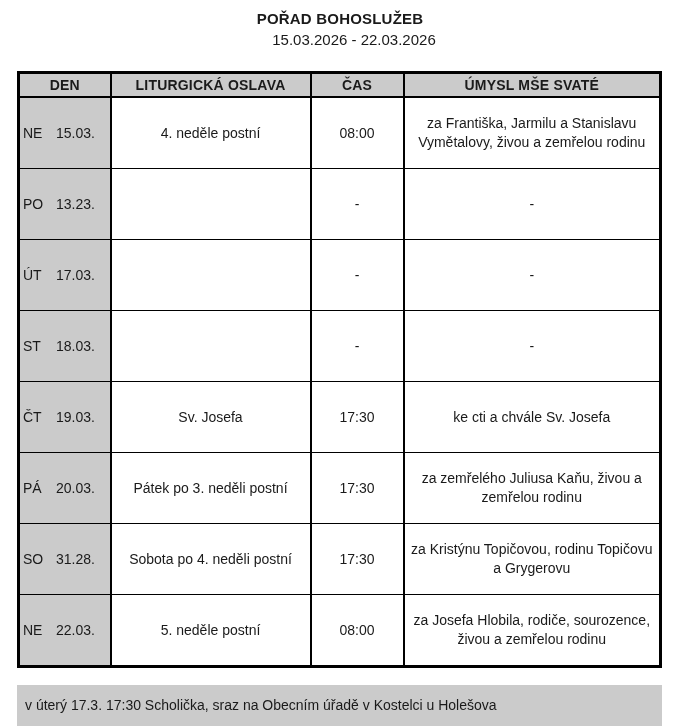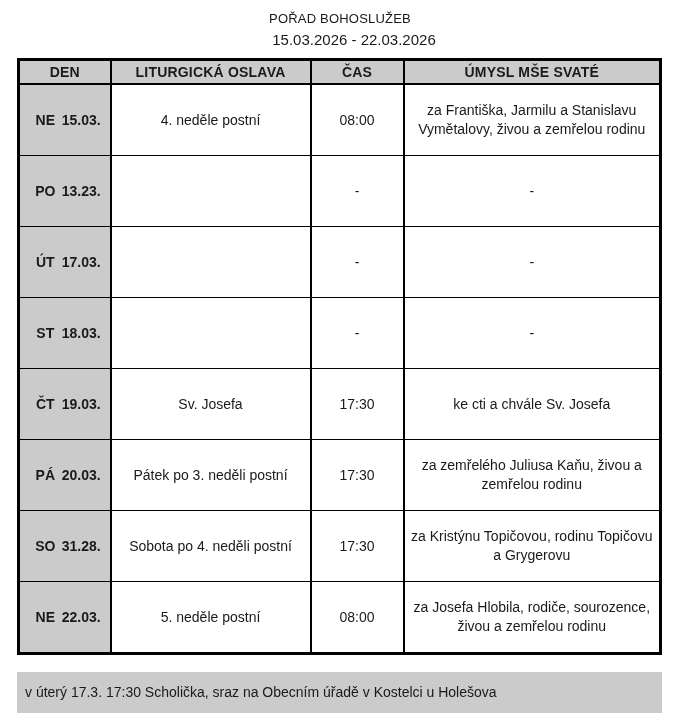--- a/index.html
+++ b/index.html
@@ -10,35 +10,35 @@
     height: 727px;
     font-family: "Liberation Sans", sans-serif;
     color: #1a1a1a;
     overflow: hidden;
   }
   .titles {
     text-align: center;
     padding-top: 9px;
   }
   .title-line {
-    font-size: 13px;
-    font-weight: normal;
+    font-size: 15px;
+    font-weight: bold;
     line-height: 20px;
     letter-spacing: 0.2px;
   }
   .date-line {
     font-size: 15px;
     font-weight: normal;
     line-height: 21px;
     margin-left: 28px;
   }
   table.schedule {
     border-collapse: collapse;
     table-layout: fixed;
-    margin: 8px 0 0 17px;
+    margin: 21px 0 0 17px;
     width: 645px;
     border: 3px solid #000;
   }
   table.schedule th {
     background: #cbcbcb;
     border-left: 2px solid #000;
     border-right: 2px solid #000;
     border-bottom: 2px solid #000;
     font-size: 14px;
     font-weight: bold;
@@ -54,22 +54,22 @@
     border-bottom: 1px solid #000;
     font-size: 14px;
     text-align: center;
     vertical-align: middle;
     height: 66px;
     padding: 2px 3px;
     line-height: 19px;
   }
   table.schedule td.day-cell {
     background: #cbcbcb;
-    font-weight: bold;
-    text-align: center;
+    font-weight: normal;
+    text-align: left;
   }
   .day-abbr {
     display: inline-block;
     min-width: 33px;
   }
   .footer-bar {
     margin: 17px 0 0 17px;
     width: 629px;
     background: #cbcbcb;
     font-size: 14px;

